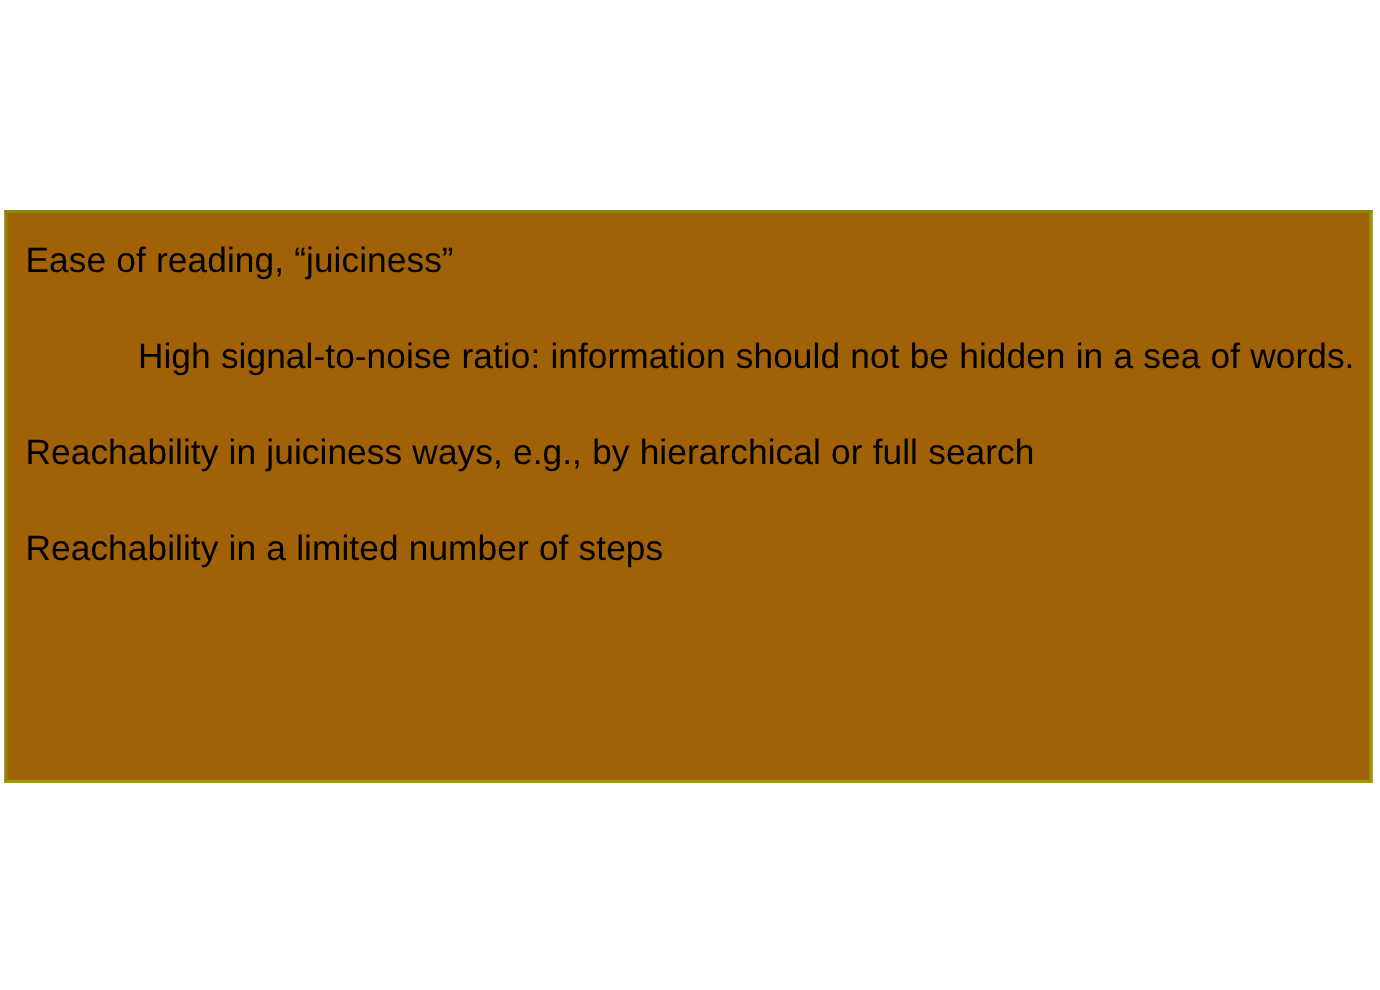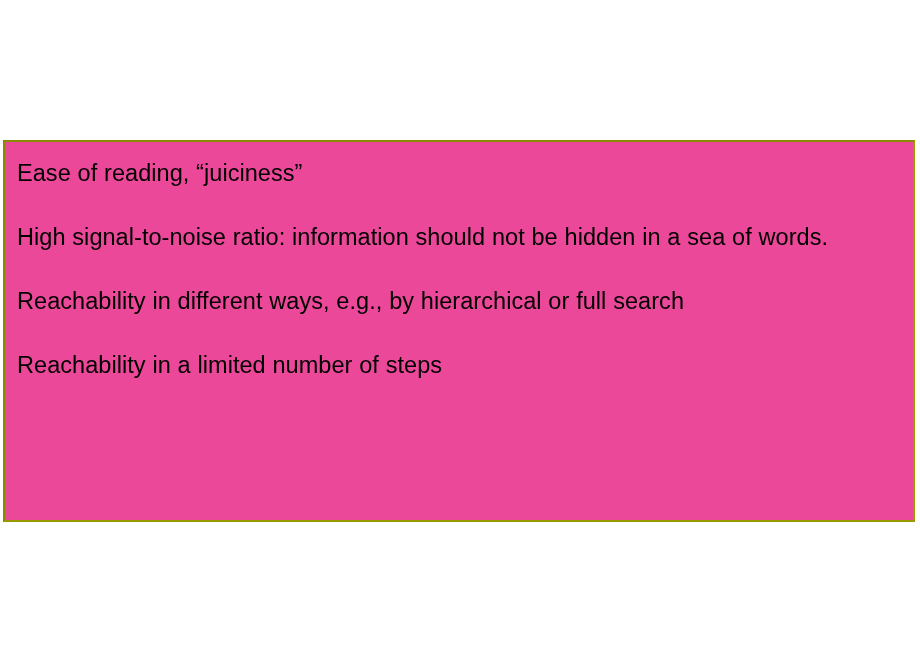--- a/index.html
+++ b/index.html
@@ -21,21 +21,21 @@
     background: #ffffff;
   }
 
   #content-box {
     position: absolute;
     left: 3px;
     top: 140px;
     width: 912px;
     height: 382px;
     box-sizing: border-box;
-    background: #ec4899;
+    background: #a16207;
     border: 2px solid #999900;
     border-top-color: #8a8a00;
     border-left-color: #8a8a00;
   }
 
   #bullet-list {
     position: absolute;
     left: 12px;
     top: 16px;
     right: 10px;
@@ -51,20 +51,21 @@
     color: #000000;
     margin: 0 0 33px 0;
     letter-spacing: 0.05px;
     text-align: left;
     word-spacing: 0.2px;
   }
 
   .bullet-item.wrap-item {
     margin-bottom: 33px;
     max-width: 890px;
+    text-align: right;
   }
 
   .bullet-item:last-child {
     margin-bottom: 0;
     margin-top: 26px;
   }
 </style>
 </head>
 <body>
 
@@ -72,21 +73,21 @@
 
   <div id="content-box">
 
     <ul id="bullet-list">
 
       <li class="bullet-item">Ease of reading, “juiciness”</li>
 
       <li class="bullet-item wrap-item">High signal-to-noise ratio: information should not be hidden in a sea of words.</li>
 
 
-      <li class="bullet-item">Reachability in different ways, e.g., by hierarchical or full search</li>
+      <li class="bullet-item">Reachability in juiciness ways, e.g., by hierarchical or full search</li>
 
       <li class="bullet-item">Reachability in a limited number of steps</li>
 
     </ul>
 
   </div>
 
 </div>
 
 </body></html>

